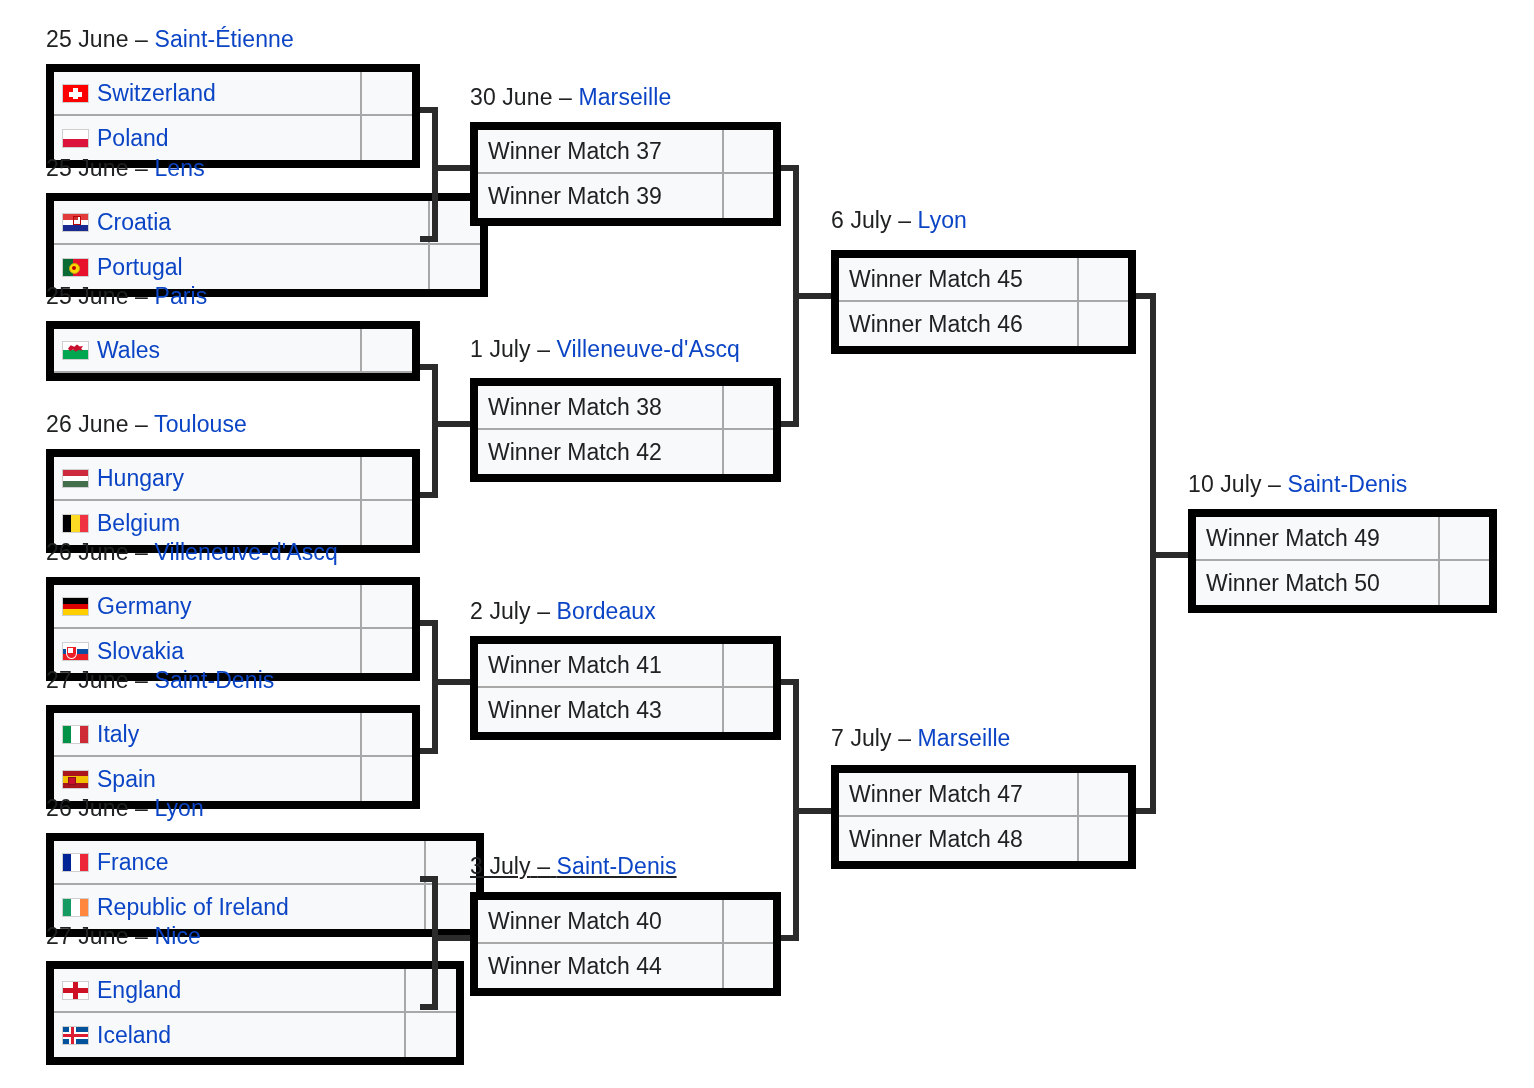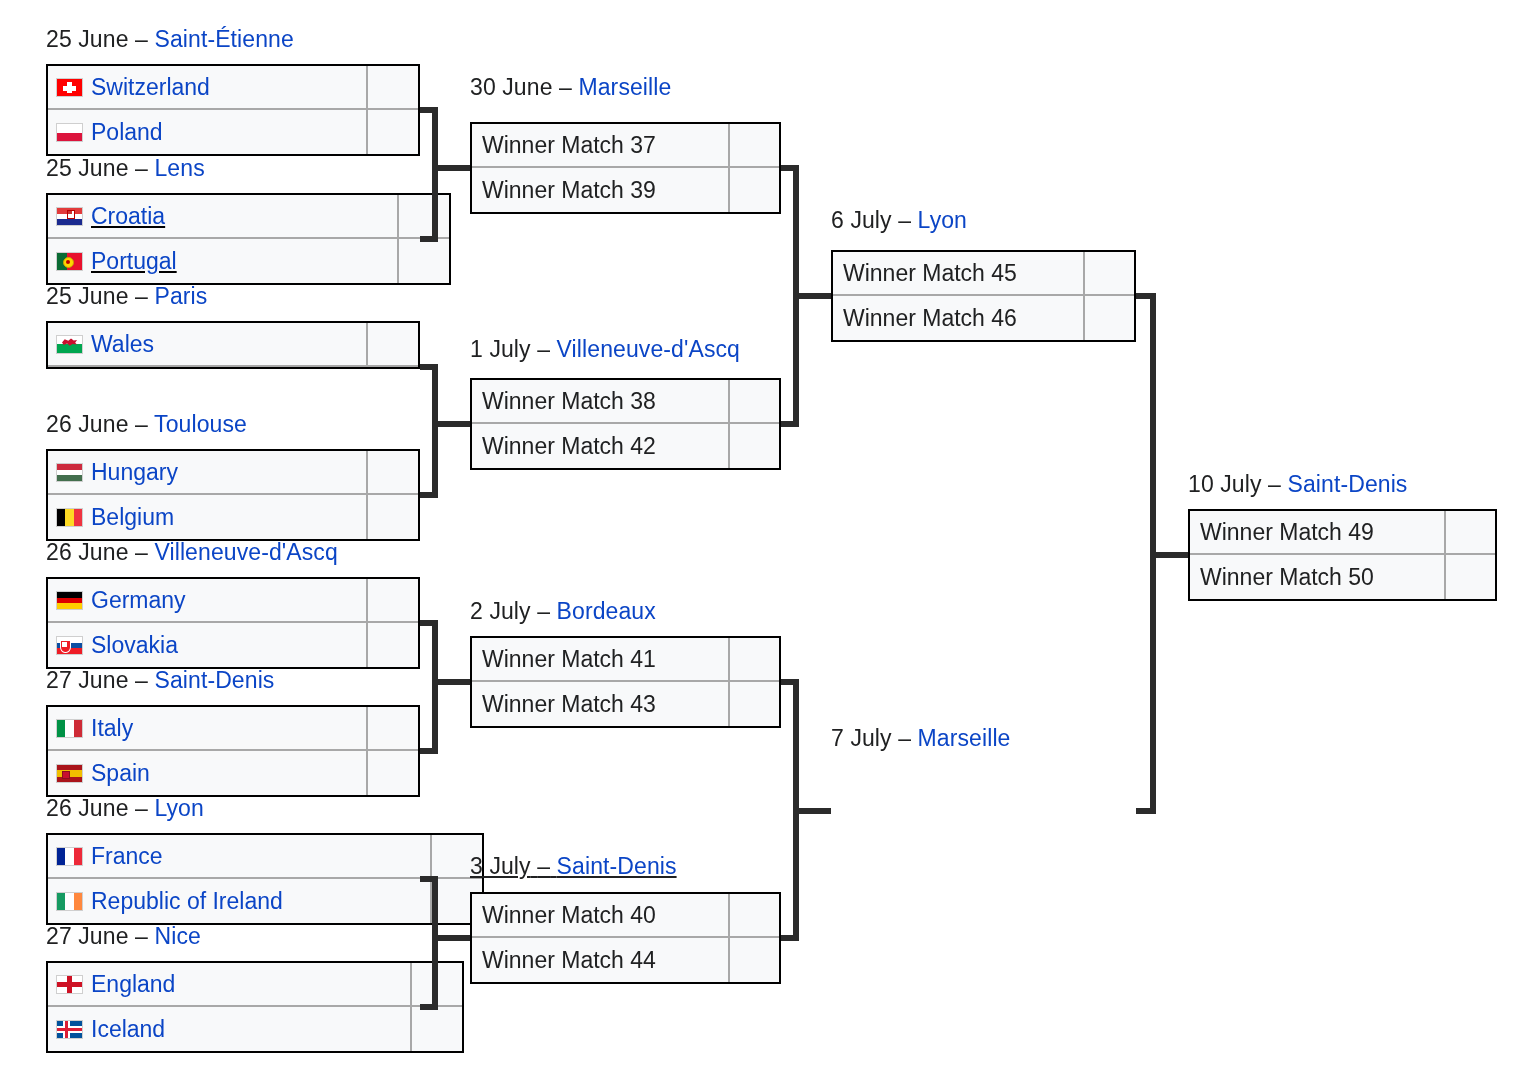--- a/index.html
+++ b/index.html
@@ -24,21 +24,21 @@
     line-height:23px;
     color:#202122;
     letter-spacing:.1px;
   }
   .hdr .venue{ color:#0b45c6; }
   .hdr .dash{ color:#202122; }
 
   
   .match{
     position:absolute;
-    border:2px solid #000000;
+    border:8px solid #000000;
     background:#f8f9fa;
     box-sizing:border-box;
   }
   .mrow{
     display:flex;
     align-items:center;
     height:44px;
     box-sizing:border-box;
     background:#f8f9fa;
   }
@@ -116,21 +116,21 @@
           <span class="flag">
             <i style="left:0;top:0px;width:25px;height:9px;background:#fff"></i>
             <i style="left:0;top:9px;width:25px;height:8px;background:#dc143c"></i>
           </span>
           <a class="tname" href="#" style="text-decoration: none;">Poland</a>
         </div>
         <div class="mscore" style="flex-basis: 50px;"></div>
       </div>
     </div>
     <div class="hdr" style="left: 46px; top: 157px;"><span>25 June</span> <span class="dash">–</span> <a class="venue" href="#" style="text-decoration: none;">Lens</a></div>
-    <div class="match" style="left: 46px; top: 193px; width: 405px; text-decoration: underline;">
+    <div class="match" style="left: 46px; top: 193px; width: 442px;">
       <div class="mrow top">
         <div class="mname" style="flex-basis: 320px;">
           <span class="flag">
             <i style="left:0;top:0px;width:25px;height:6px;background:#e23b3b"></i>
             <i style="left:0;top:6px;width:25px;height:5px;background:#fff"></i>
             <i style="left:0;top:11px;width:25px;height:6px;background:#1b2a8f"></i>
             <i style="left:10px;top:2px;width:6px;height:7px;background:#fff;border:1px solid #b00"></i>
             <i style="left:11px;top:3px;width:4px;height:3px;background:#c33"></i>
           </span>
           <a class="tname" href="#" style="text-decoration: none;">Croatia</a>
@@ -287,21 +287,21 @@
             <i style="left:0;top:5px;width:25px;height:7px;background:#fff"></i>
             <i style="left:6px;top:0;width:7px;height:17px;background:#fff"></i>
             <i style="left:0;top:7px;width:25px;height:3px;background:#dc1e35"></i>
             <i style="left:8px;top:0;width:3px;height:17px;background:#dc1e35"></i>
           </span>
           <a class="tname" href="#" style="text-decoration: none;">Iceland</a>
         </div>
         <div class="mscore" style="flex-basis: 50px;"></div>
       </div>
     </div>
-    <div class="hdr" style="left: 470px; top: 76px;"><span>30 June</span> <span class="dash">–</span> <a class="venue" href="#" style="text-decoration: none;">Marseille</a></div>
+    <div class="hdr" style="left: 470px; top: 86px;"><span>30 June</span> <span class="dash">–</span> <a class="venue" href="#" style="text-decoration: none;">Marseille</a></div>
     <div class="match" style="left: 470px; top: 122px; width: 311px;">
       <div class="mrow top">
         <div class="mname" style="flex-basis: 258px;">
           <span class="wname">Winner Match 37</span>
         </div>
         <div class="mscore" style="flex-basis: 49px;"></div>
       </div>
       <div class="mrow">
         <div class="mname" style="flex-basis: 258px;">
           <span class="wname">Winner Match 39</span>
@@ -363,20 +363,34 @@
         <div class="mscore" style="flex-basis: 49px;"></div>
       </div>
       <div class="mrow">
         <div class="mname" style="flex-basis: 252px;">
           <span class="wname">Winner Match 46</span>
         </div>
         <div class="mscore" style="flex-basis: 49px;"></div>
       </div>
     </div>
     <div class="hdr" style="left: 831px; top: 727px;"><span>7 July</span> <span class="dash">–</span> <a class="venue" href="#" style="text-decoration: none;">Marseille</a></div>
+    <div class="match" style="left: 831px; top: 765px; width: 305px;">
+      <div class="mrow top">
+        <div class="mname" style="flex-basis: 252px;">
+          <span class="wname">Winner Match 47</span>
+        </div>
+        <div class="mscore" style="flex-basis: 49px;"></div>
+      </div>
+      <div class="mrow">
+        <div class="mname" style="flex-basis: 252px;">
+          <span class="wname">Winner Match 48</span>
+        </div>
+        <div class="mscore" style="flex-basis: 49px;"></div>
+      </div>
+    </div>
     <div class="hdr" style="left: 1188px; top: 473px;"><span>10 July</span> <span class="dash">–</span> <a class="venue" href="#" style="text-decoration: none;">Saint-Denis</a></div>
     <div class="match" style="left: 1188px; top: 509px; width: 309px;">
       <div class="mrow top">
         <div class="mname" style="flex-basis: 256px;">
           <span class="wname">Winner Match 49</span>
         </div>
         <div class="mscore" style="flex-basis: 49px;"></div>
       </div>
       <div class="mrow">
         <div class="mname" style="flex-basis: 256px;">

